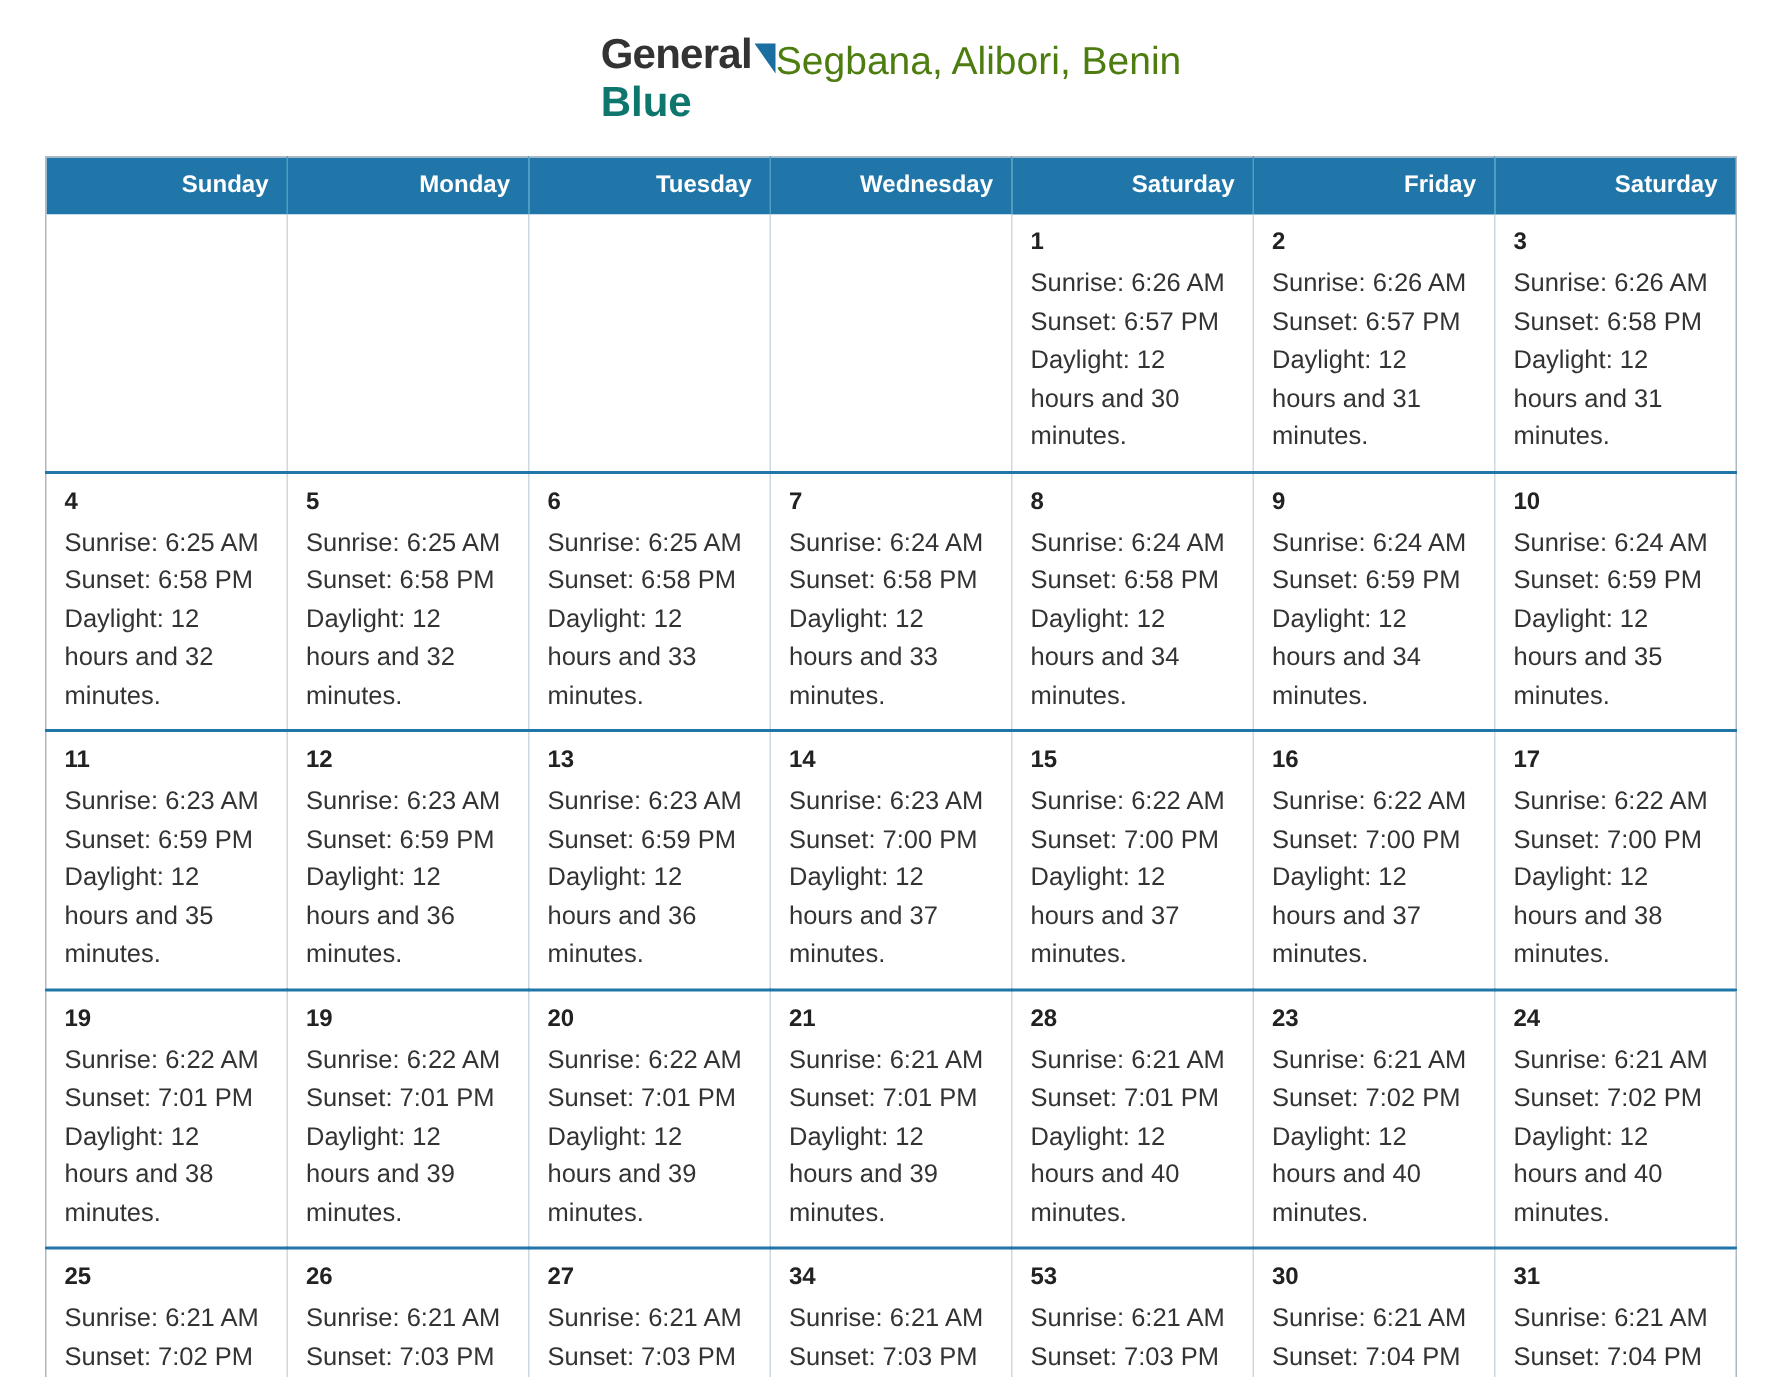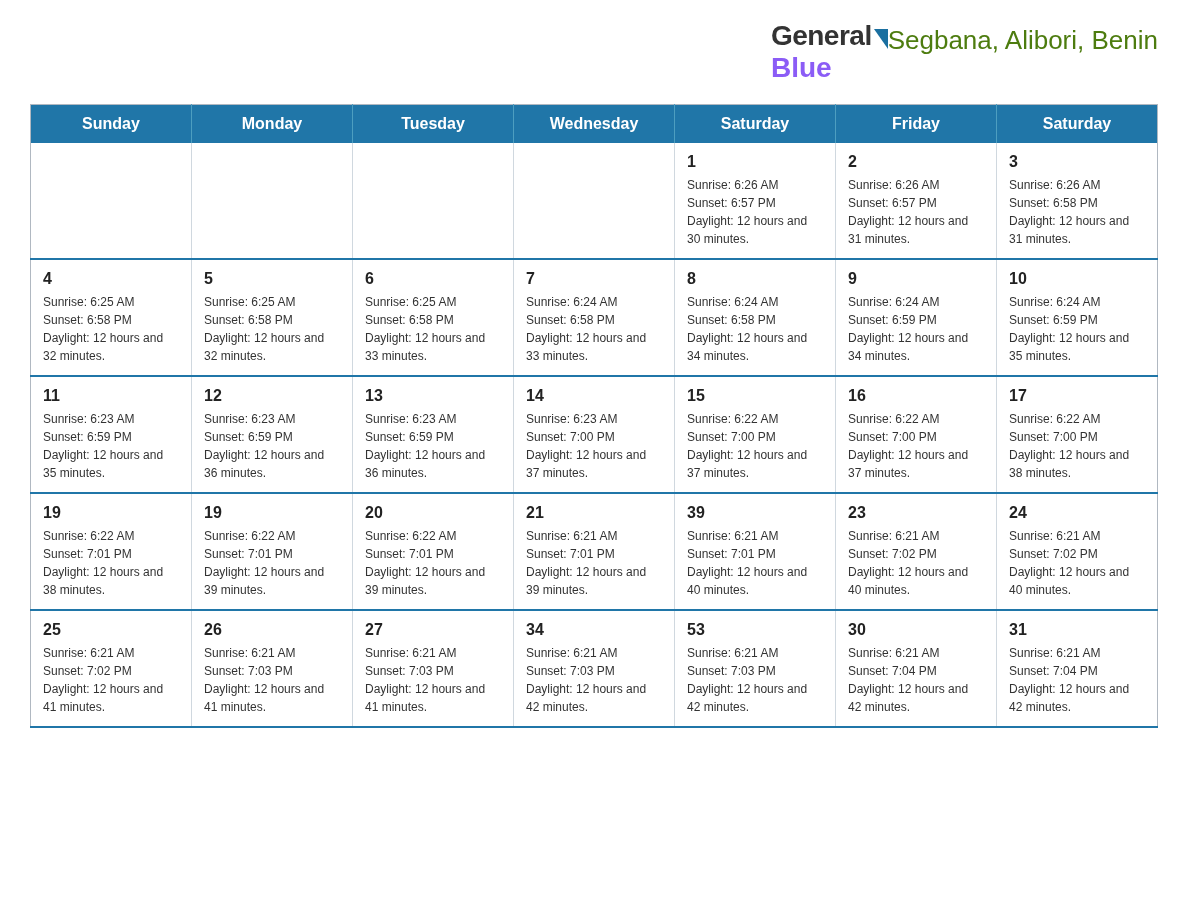--- a/index.html
+++ b/index.html
@@ -5,21 +5,21 @@
     * { margin: 0; padding: 0; box-sizing: border-box; }
     body {
       font-family: Arial, sans-serif;
       background: #fff;
       width: 1188px;
       min-height: 918px;
       padding: 20px 30px;
     }
     .header {
       display: flex;
-      justify-content: flex-end;
+      justify-content: center;
       align-items: flex-start;
       margin-bottom: 20px;
     }
     .logo {
       display: flex;
       flex-direction: column;
       align-items: flex-start;
     }
     .logo-text {
       display: flex;
@@ -36,21 +36,21 @@
       height: 0;
       border-left: 14px solid transparent;
       border-right: 0px solid transparent;
       border-top: 20px solid #1a6fa0;
       margin-left: 2px;
       margin-top: 5px;
     }
     .logo-blue {
       font-size: 28px;
       font-weight: bold;
-      color: #8b5cf6;
+      color: #0f766e;
       margin-left: 0px;
     }
     .title-block {
       text-align: right;
     }
     .month-title {
       font-size: 52px;
       font-weight: bold;
       color: #222;
       line-height: 1.1;
@@ -61,21 +61,21 @@
       margin-top: 5px;
     }
     .calendar-table {
       width: 100%;
       border-collapse: collapse;
       border: 1px solid #b0b8c1;
     }
     .calendar-table thead tr th {
       background-color: #2076a8;
       color: #fff;
-      text-align: center;
+      text-align: right;
       padding: 10px 12px;
       font-size: 16px;
       font-weight: bold;
       border-right: 1px solid #4d9ec0;
     }
     .calendar-table thead tr th:last-child {
       border-right: none;
       padding-left: 12px;
     }
     .calendar-table tbody tr {
@@ -94,21 +94,21 @@
       border-right: none;
     }
     .day-number {
       font-size: 16px;
       font-weight: bold;
       color: #222;
       display: block;
       margin-bottom: 5px;
     }
     .day-info {
-      font-size: 12px;
+      font-size: 17px;
       color: #333;
       line-height: 1.5;
     }
     .empty-cell {
       background: #fff;
     }
   </style>
 </head>
 <body>
 
@@ -227,21 +227,21 @@
         </td>
         <td>
           <span class="day-number">20</span>
           <div class="day-info">Sunrise: 6:22 AM<br>Sunset: 7:01 PM<br>Daylight: 12 hours and 39 minutes.</div>
         </td>
         <td>
           <span class="day-number">21</span>
           <div class="day-info">Sunrise: 6:21 AM<br>Sunset: 7:01 PM<br>Daylight: 12 hours and 39 minutes.</div>
         </td>
         <td>
-          <span class="day-number">39</span>
+          <span class="day-number">28</span>
           <div class="day-info">Sunrise: 6:21 AM<br>Sunset: 7:01 PM<br>Daylight: 12 hours and 40 minutes.</div>
         </td>
         <td>
           <span class="day-number">23</span>
           <div class="day-info">Sunrise: 6:21 AM<br>Sunset: 7:02 PM<br>Daylight: 12 hours and 40 minutes.</div>
         </td>
         <td>
           <span class="day-number">24</span>
           <div class="day-info">Sunrise: 6:21 AM<br>Sunset: 7:02 PM<br>Daylight: 12 hours and 40 minutes.</div>
         </td>

